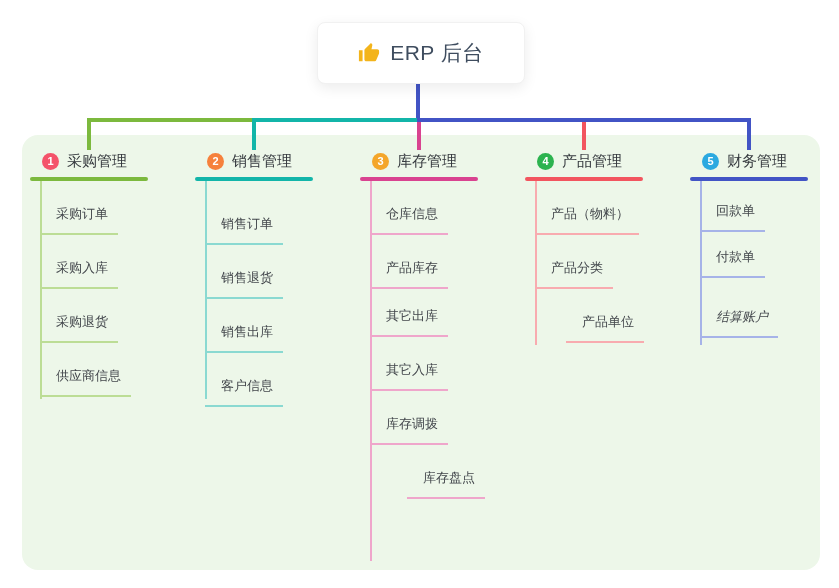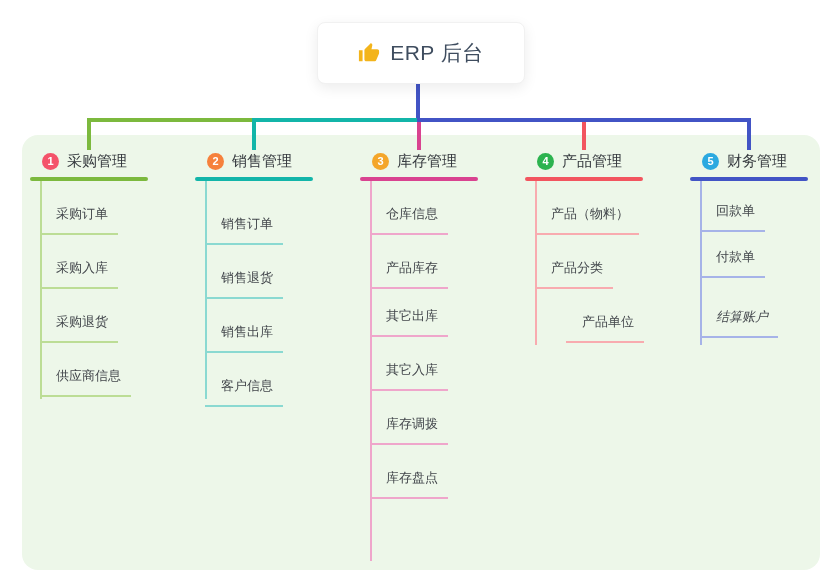--- a/index.html
+++ b/index.html
@@ -122,21 +122,21 @@
   </div>
         <div class="child-row" style="height: 48px;">
     <span class="child-label" style="border-bottom-color: rgb(239, 166, 203);">其它出库</span>
   </div>
         <div class="child-row" style="height: 54px;">
     <span class="child-label" style="border-bottom-color: rgb(239, 166, 203);">其它入库</span>
   </div>
         <div class="child-row" style="height: 54px;">
     <span class="child-label" style="border-bottom-color: rgb(239, 166, 203);">库存调拨</span>
   </div>
-        <div class="child-row" style="height: 54px;">
+        <div class="child-row" style="height: 54px; margin-left: 37px;">
     <span class="child-label" style="border-bottom-color: rgb(239, 166, 203);">库存盘点</span>
   </div>
       </div>
   </div>
     <div class="branch" style="left: 525px; top: 145px; width: 118px;">
     <div class="branch-title">
       <span class="badge" style="background: rgb(44, 179, 79);">4</span>
       <span class="branch-label">产品管理</span>
     </div>
     <div class="branch-underline" style="background: rgb(242, 85, 95);"></div>

